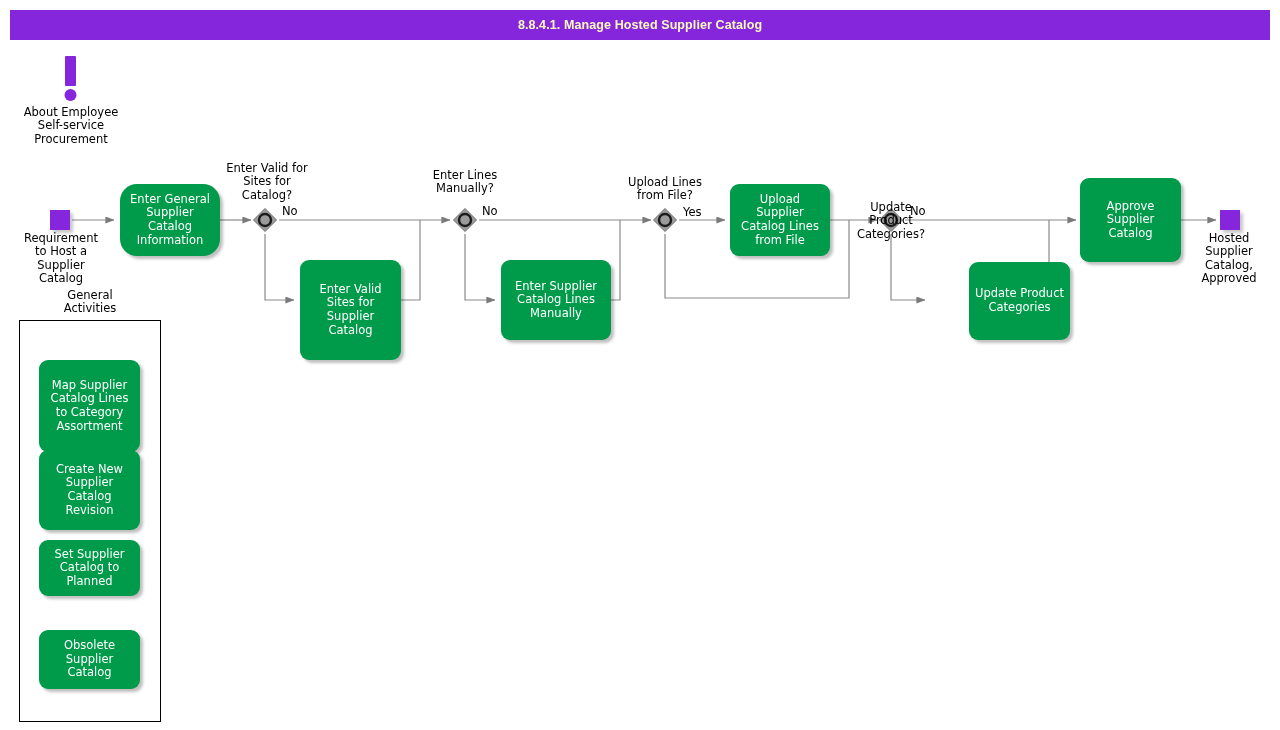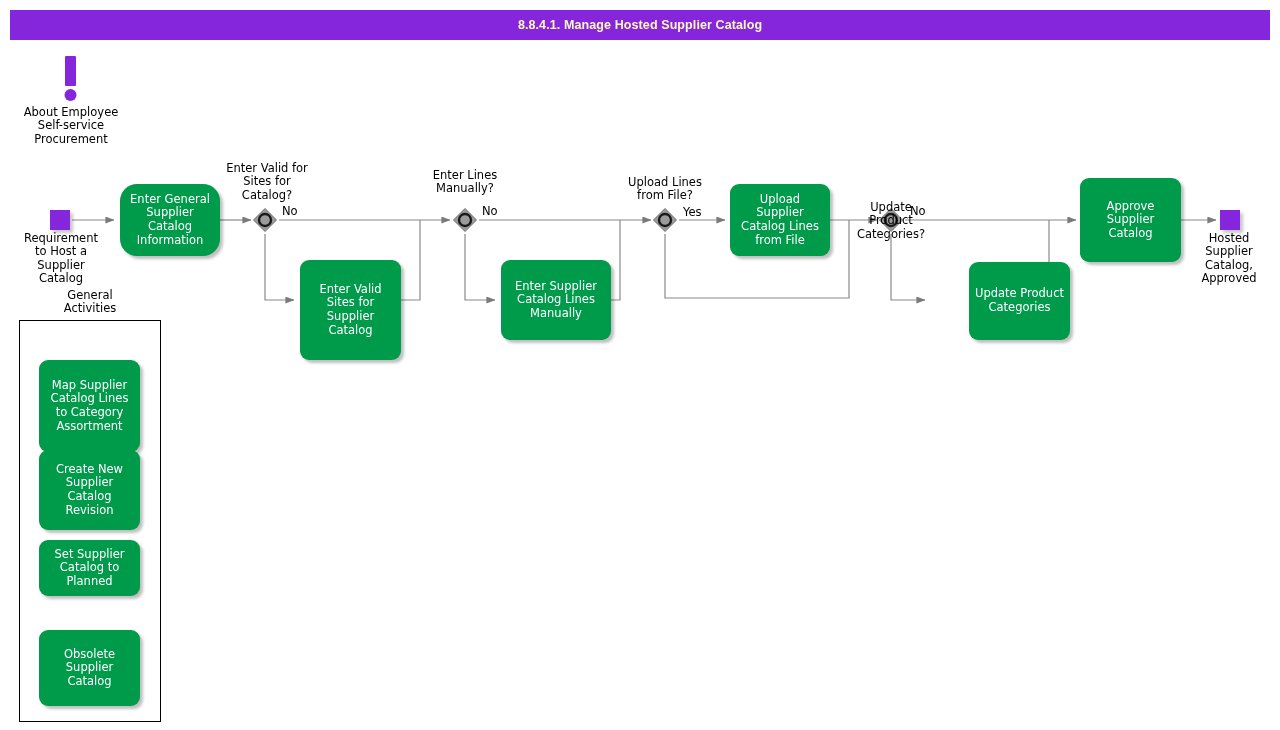--- a/index.html
+++ b/index.html
@@ -275,18 +275,18 @@
 Supplier Catalog
 Revision</span>
   </div>
 
   <div class="task" style="left:39px; top:540px; width:101px; height:56px;">
     <span>Set Supplier
 Catalog to
 Planned</span>
   </div>
 
-  <div class="task" style="left:39px; top:630px; width:101px; height:76px;">
+  <div class="task" style="left:39px; top:630px; width:101px; height:59px;">
     <span>Obsolete
 Supplier Catalog</span>
   </div>
 
 </div>
 
 </body></html>

